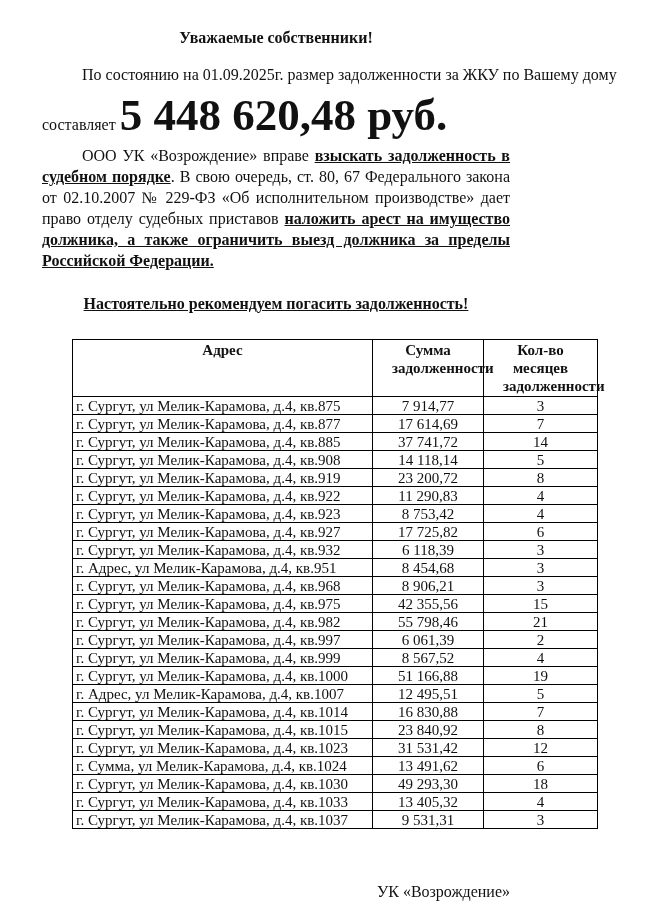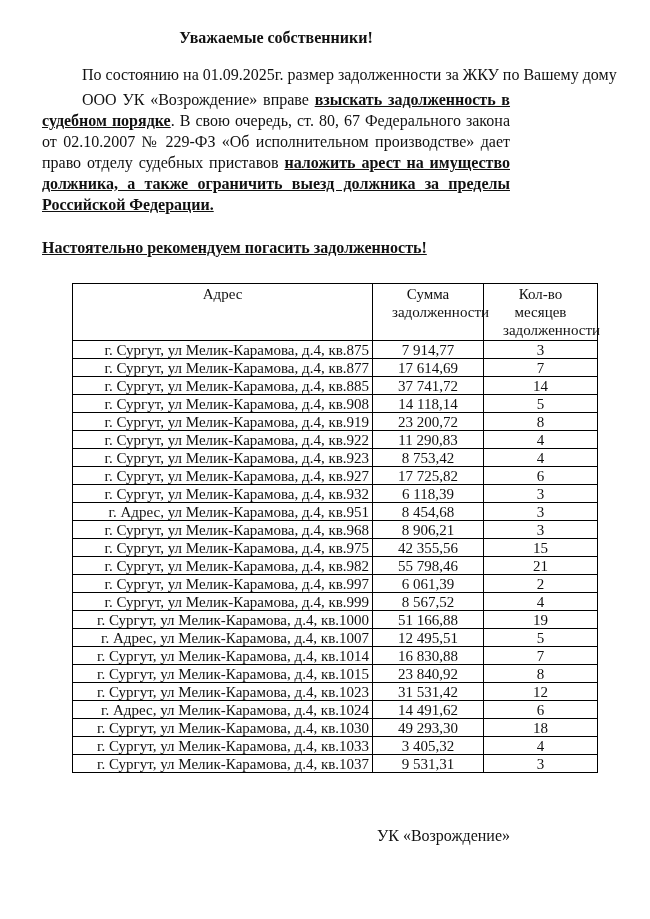--- a/index.html
+++ b/index.html
@@ -54,71 +54,75 @@
     text-align: justify;
     text-indent: 40px;
     margin: 4px 0 0 0;
   }
   .bold-underline {
     font-weight: bold;
     text-decoration: underline;
   }
   .recommendation {
     margin-top: 24px;
-    text-align: left;
+    text-align: center;
     font-size: 16px;
     font-weight: bold;
     text-decoration: underline;
   }
   table.debt-table {
     border-collapse: collapse;
     margin: 26px 0 0 30px;
     width: 525px;
     table-layout: fixed;
   }
   table.debt-table th,
   table.debt-table td {
     border: 1px solid #000000;
     font-family: "Liberation Serif", "DejaVu Serif", serif;
   }
   table.debt-table th {
     font-size: 15px;
-    font-weight: normal;
+    font-weight: bold;
     text-align: center;
     vertical-align: top;
     line-height: 18px;
     padding: 1px 19px;
   }
   table.debt-table td {
     font-size: 15px;
     line-height: 16px;
     padding: 0.5px 3px;
   }
   col.col-address { width: 300px; }
   col.col-sum     { width: 111px; }
   col.col-months  { width: 114px; }
-  td.cell-address { text-align: right; padding-left: 8px; }
+  td.cell-address { text-align: left; padding-left: 8px; }
   td.cell-sum     { text-align: center; }
   td.cell-months  { text-align: center; }
   .footer-sign {
     margin-top: 54px;
     text-align: right;
     font-size: 16px;
     font-weight: normal;
   }
 </style>
 </head>
 <body>
 
 <div class="page">
 
   <div class="doc-title">Уважаемые собственники!</div>
 
   <div class="intro-line">По состоянию на 01.09.2025г.  размер задолженности за ЖКУ по Вашему дому</div>
 
+  <div class="amount-line">
+    <span class="amount-prefix">составляет</span>
+    <span class="amount-value">5 448 620,48 руб.</span>
+  </div>
 
   <p class="main-paragraph"><span>ООО УК «Возрождение» вправе </span><span class="bold-underline">взыскать задолженность в судебном порядке</span><span>. В свою очередь, ст. 80, 67 Федерального закона от 02.10.2007 № 229-ФЗ «Об исполнительном производстве» дает право отделу судебных приставов </span><span class="bold-underline">наложить арест на имущество должника, а также ограничить выезд должника за пределы Российской Федерации.</span></p>
 
   <div class="recommendation">Настоятельно рекомендуем погасить задолженность!</div>
 
   <table class="debt-table">
     <colgroup>
       <col class="col-address">
       <col class="col-sum">
       <col class="col-months">
@@ -245,34 +249,34 @@
       <td class="cell-months">8</td>
     </tr>
 
     <tr>
       <td class="cell-address">г. Сургут, ул Мелик-Карамова, д.4, кв.1023</td>
       <td class="cell-sum">31 531,42</td>
       <td class="cell-months">12</td>
     </tr>
 
     <tr>
-      <td class="cell-address">г. Адрес, ул Мелик-Карамова, д.4, кв.1024</td>
-      <td class="cell-sum">14 491,62</td>
+      <td class="cell-address">г. Сумма, ул Мелик-Карамова, д.4, кв.1024</td>
+      <td class="cell-sum">13 491,62</td>
       <td class="cell-months">6</td>
     </tr>
 
     <tr>
       <td class="cell-address">г. Сургут, ул Мелик-Карамова, д.4, кв.1030</td>
       <td class="cell-sum">49 293,30</td>
       <td class="cell-months">18</td>
     </tr>
 
     <tr>
       <td class="cell-address">г. Сургут, ул Мелик-Карамова, д.4, кв.1033</td>
-      <td class="cell-sum">3 405,32</td>
+      <td class="cell-sum">13 405,32</td>
       <td class="cell-months">4</td>
     </tr>
 
     <tr>
       <td class="cell-address">г. Сургут, ул Мелик-Карамова, д.4, кв.1037</td>
       <td class="cell-sum">9 531,31</td>
       <td class="cell-months">3</td>
     </tr>
   </tbody>
   </table>

